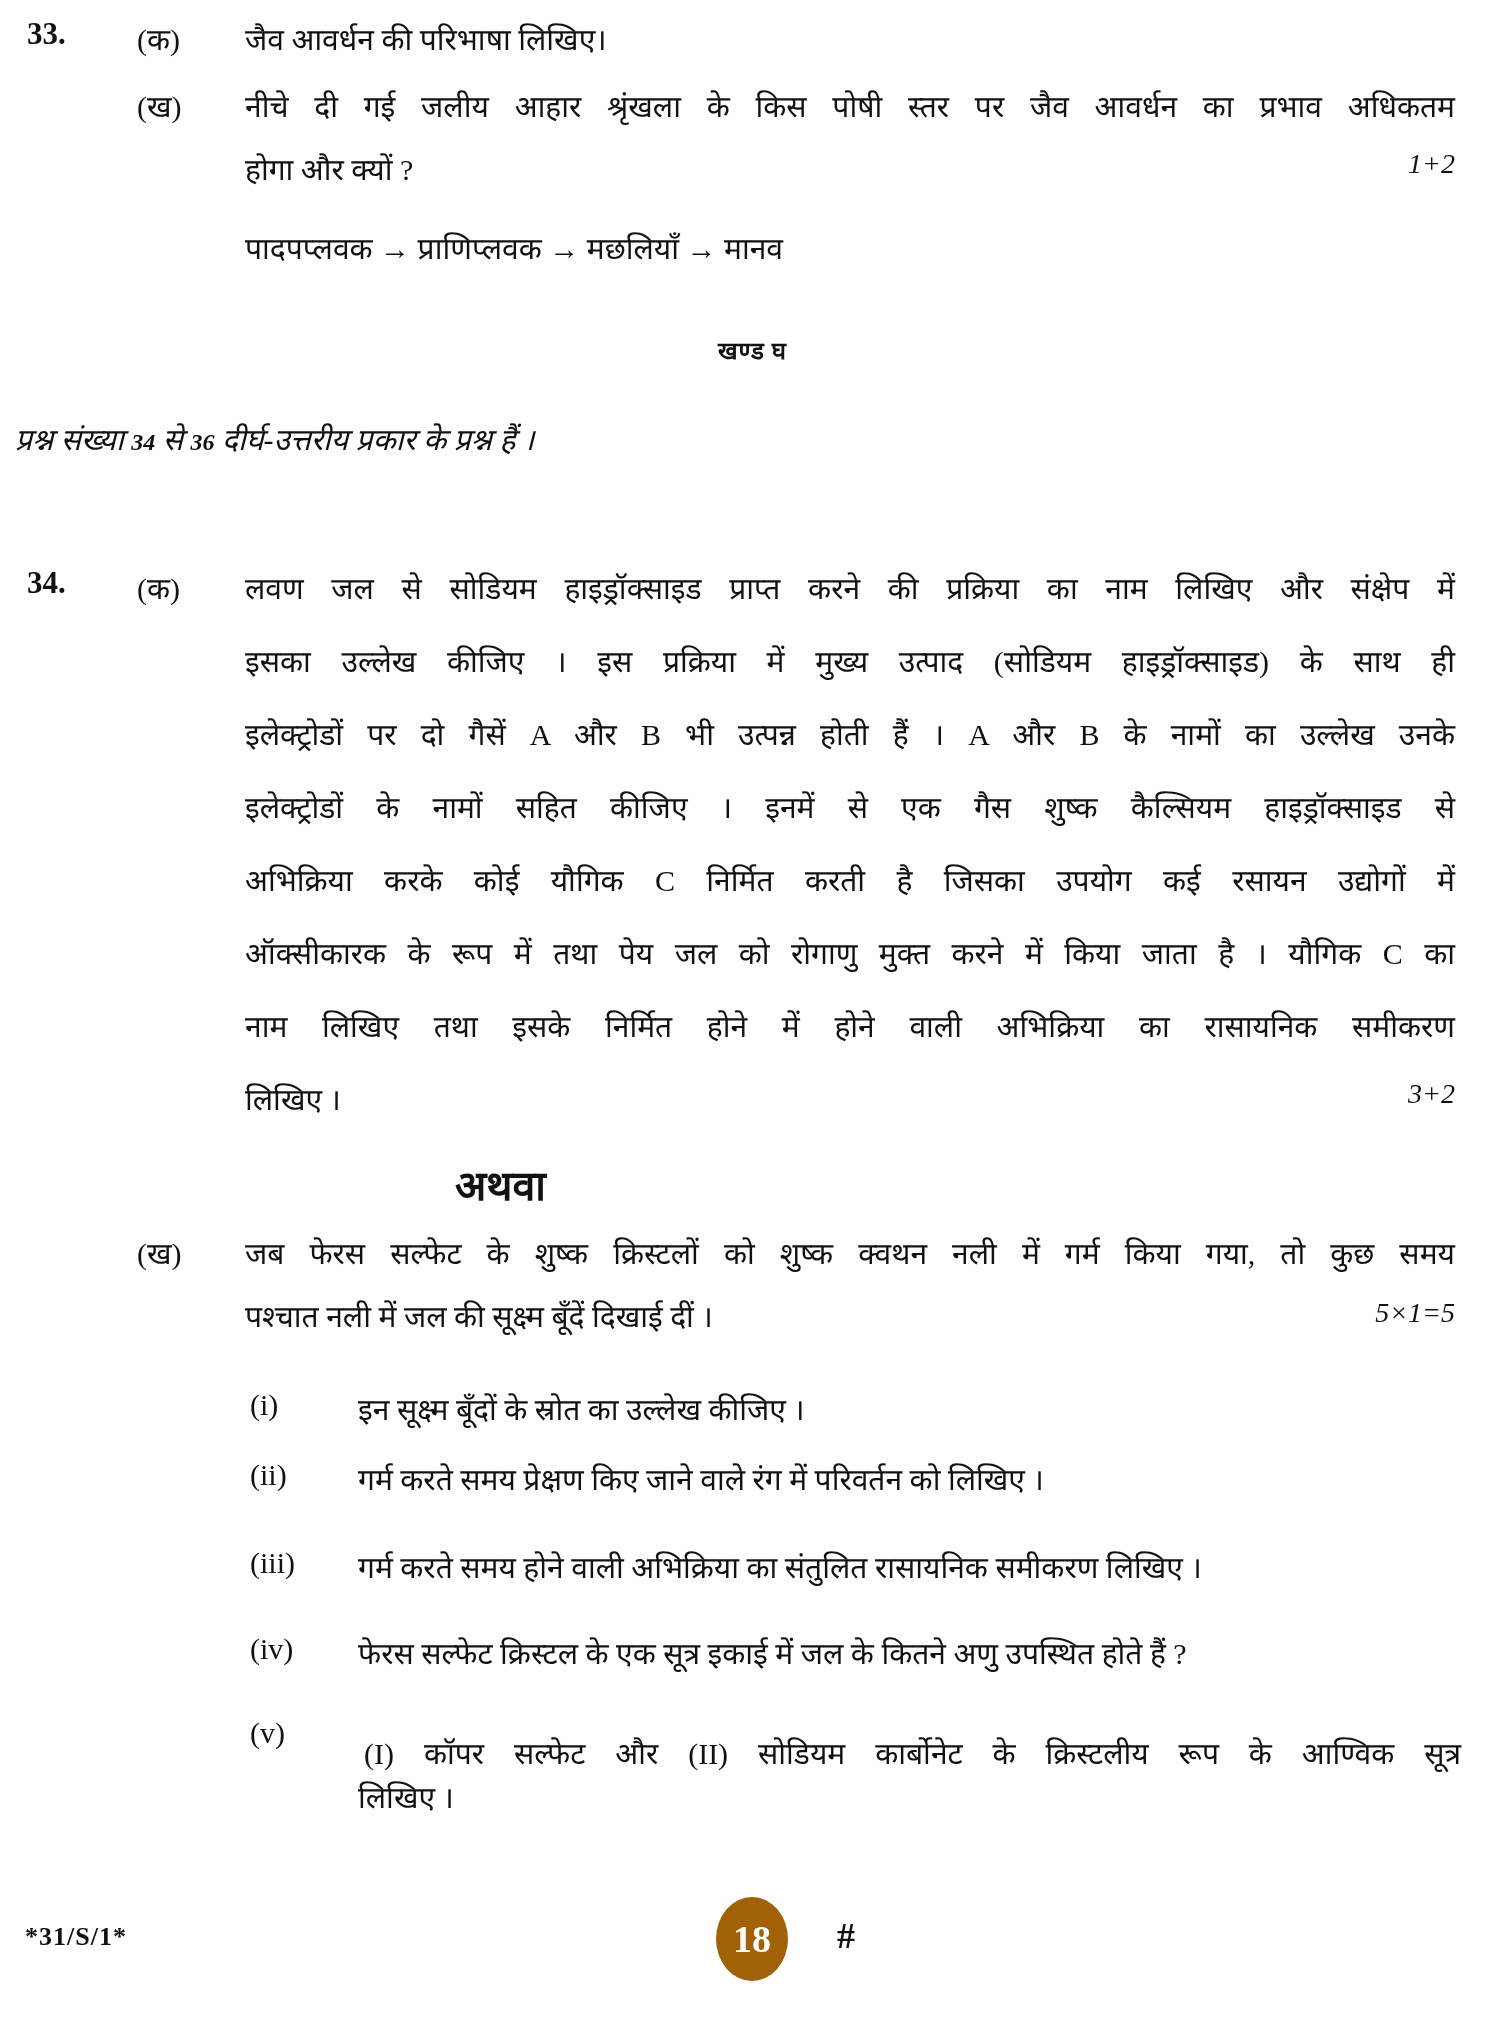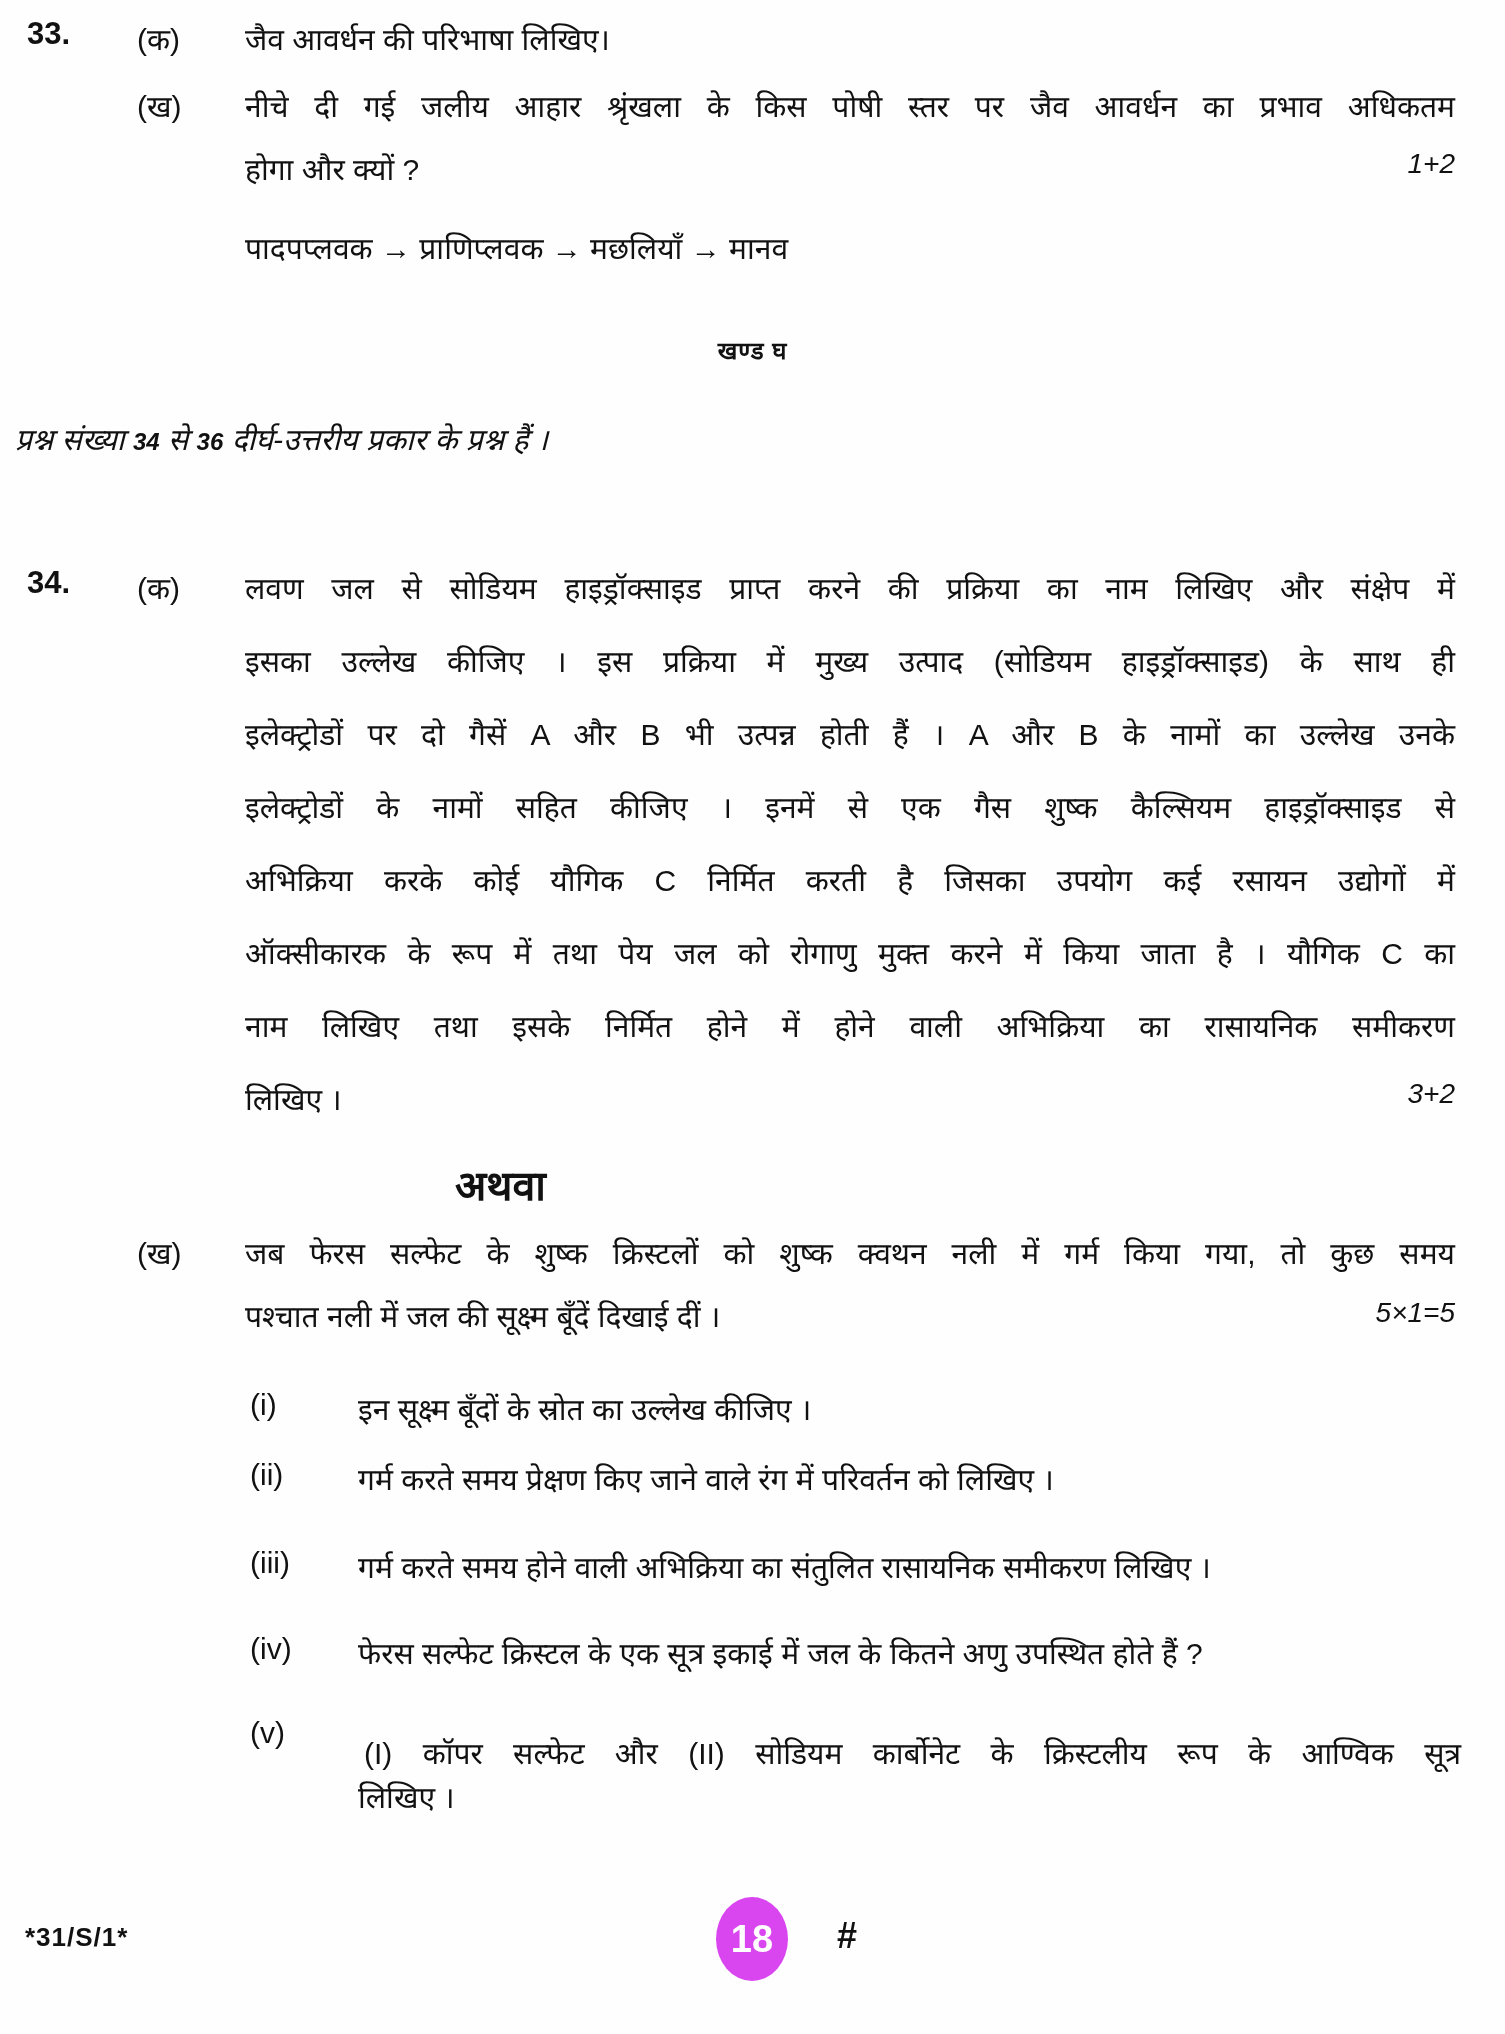--- a/index.html
+++ b/index.html
@@ -2,21 +2,21 @@
 <html><head>
 <meta charset="utf-8">
 <style>
   html,body{margin:0;padding:0;background:#e8e8e8;}
   .page{
     position:relative;
     width:1505px;height:2034px;
     margin:0 auto;
     background:#fefefe;
     color:#111;
-    font-family:Liberation Sans, sans-serif;
+    font-family:Liberation Serif, serif;
     font-size:30px;
     overflow:hidden;
   }
   .abs{position:absolute;}
   .qnum{font-weight:bold;font-size:31px;}
   .qlabel{font-size:30px;}
   .body-line{
     width:1210px;
     line-height:1.45;
     white-space:nowrap;
@@ -48,21 +48,21 @@
   .sub-text{line-height:1.45;white-space:nowrap;text-align:center;}
   .sub-just{
     white-space:normal;
     text-align:justify;
     text-align-last:justify;
     width:1097px;
   }
   .footer-code{font-weight:bold;font-size:26px;letter-spacing:1px;}
   .page-badge{
     width:72px;height:84px;
-    background:#d946ef;
+    background:#a16207;
     border-radius:50%;
     color:#fff;
     display:flex;align-items:center;justify-content:center;
     font-weight:bold;font-size:38px;
   }
   .hash{font-weight:bold;font-size:36px;}
 </style>
 </head>
 <body>
 

